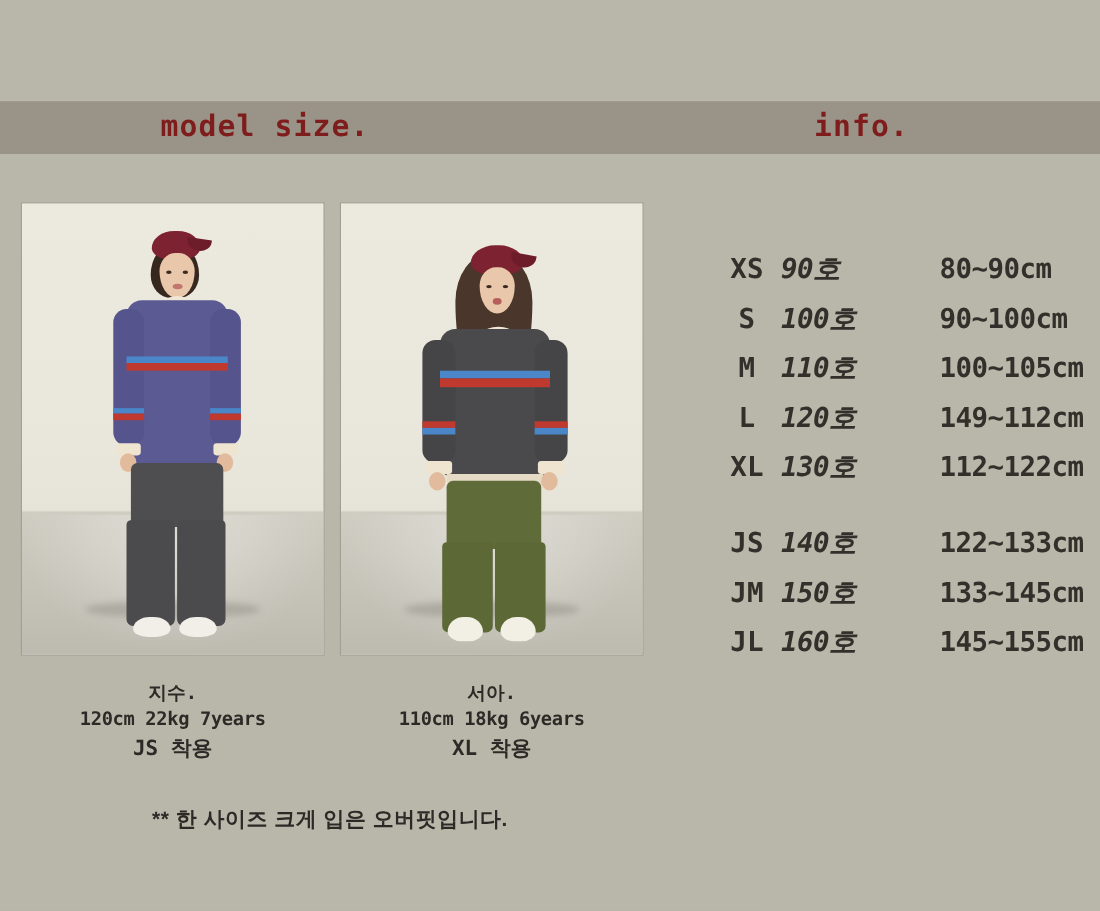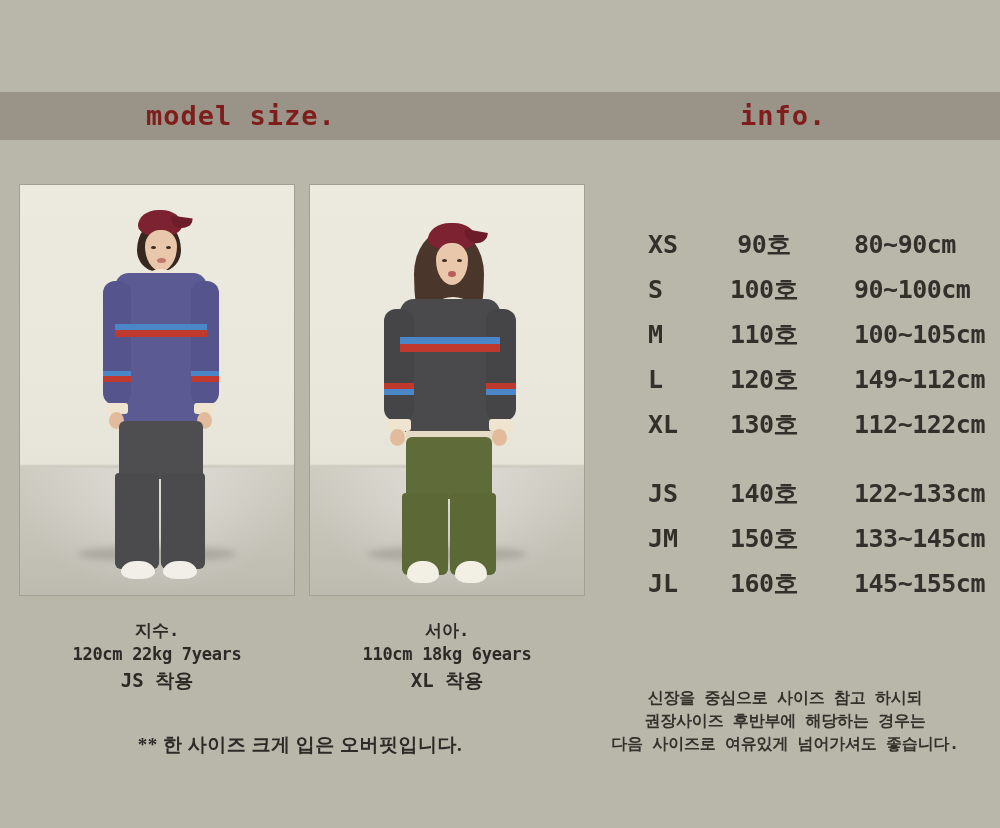--- a/index.html
+++ b/index.html
@@ -68,32 +68,32 @@
   }
   #caption-left{left:20px;top:618px;}
   #caption-right{left:310px;top:618px;}
   .cap-name{font-size:17px;font-weight:700;line-height:24px;}
   .cap-spec{font-size:17px;font-weight:700;line-height:25px;letter-spacing:-.3px;}
   .cap-wear{font-size:19px;font-weight:700;line-height:27px;}
 
   
   .overfit-note{
     position:absolute;left:20px;top:732px;width:560px;text-align:center;
-    font-family:Liberation Serif, serif;
+    font-family:Liberation Sans, sans-serif;
     font-size:19px;font-weight:700;color:#2c2a26;letter-spacing:.5px;
   }
 
   
   .size-table{position:absolute;left:648px;top:228px;}
   .size-row{display:flex;align-items:baseline;height:45px;
     font-family:"DejaVu Sans Mono","Liberation Mono",monospace;
     font-size:25px;font-weight:700;color:#33302b;}
   .size-row.gap{margin-top:24px;}
-  .c-code{width:62px;}
-  .c-ho{width:108px;text-align:center;letter-spacing:-.5px;}
+  .c-code{width:62px;text-align:center;}
+  .c-ho{width:108px;text-align:left;letter-spacing:-.5px;font-style:italic;}
   .c-range{width:165px;text-align:left;letter-spacing:-.5px;margin-left:36px;}
 
   
   .info-note{
     position:absolute;left:570px;top:686px;width:430px;text-align:center;
     font-family:"DejaVu Sans Mono","Liberation Mono",monospace;
     font-size:16px;font-weight:700;color:#34312c;line-height:23px;letter-spacing:-.2px;
   }
 </style>
 </head>
@@ -247,19 +247,14 @@
         <div class="c-ho">150호</div>
         <div class="c-range">133~145cm</div>
       </div>
       <div class="size-row">
         <div class="c-code">JL</div>
         <div class="c-ho">160호</div>
         <div class="c-range">145~155cm</div>
       </div>
     </div>
 
-  <div class="info-note">
-    <div>신장을 중심으로 사이즈 참고 하시되</div>
-    <div>권장사이즈 후반부에 해당하는 경우는</div>
-    <div>다음 사이즈로 여유있게 넘어가셔도 좋습니다.</div>
-  </div>
 
 </div>
 
 </body></html>

